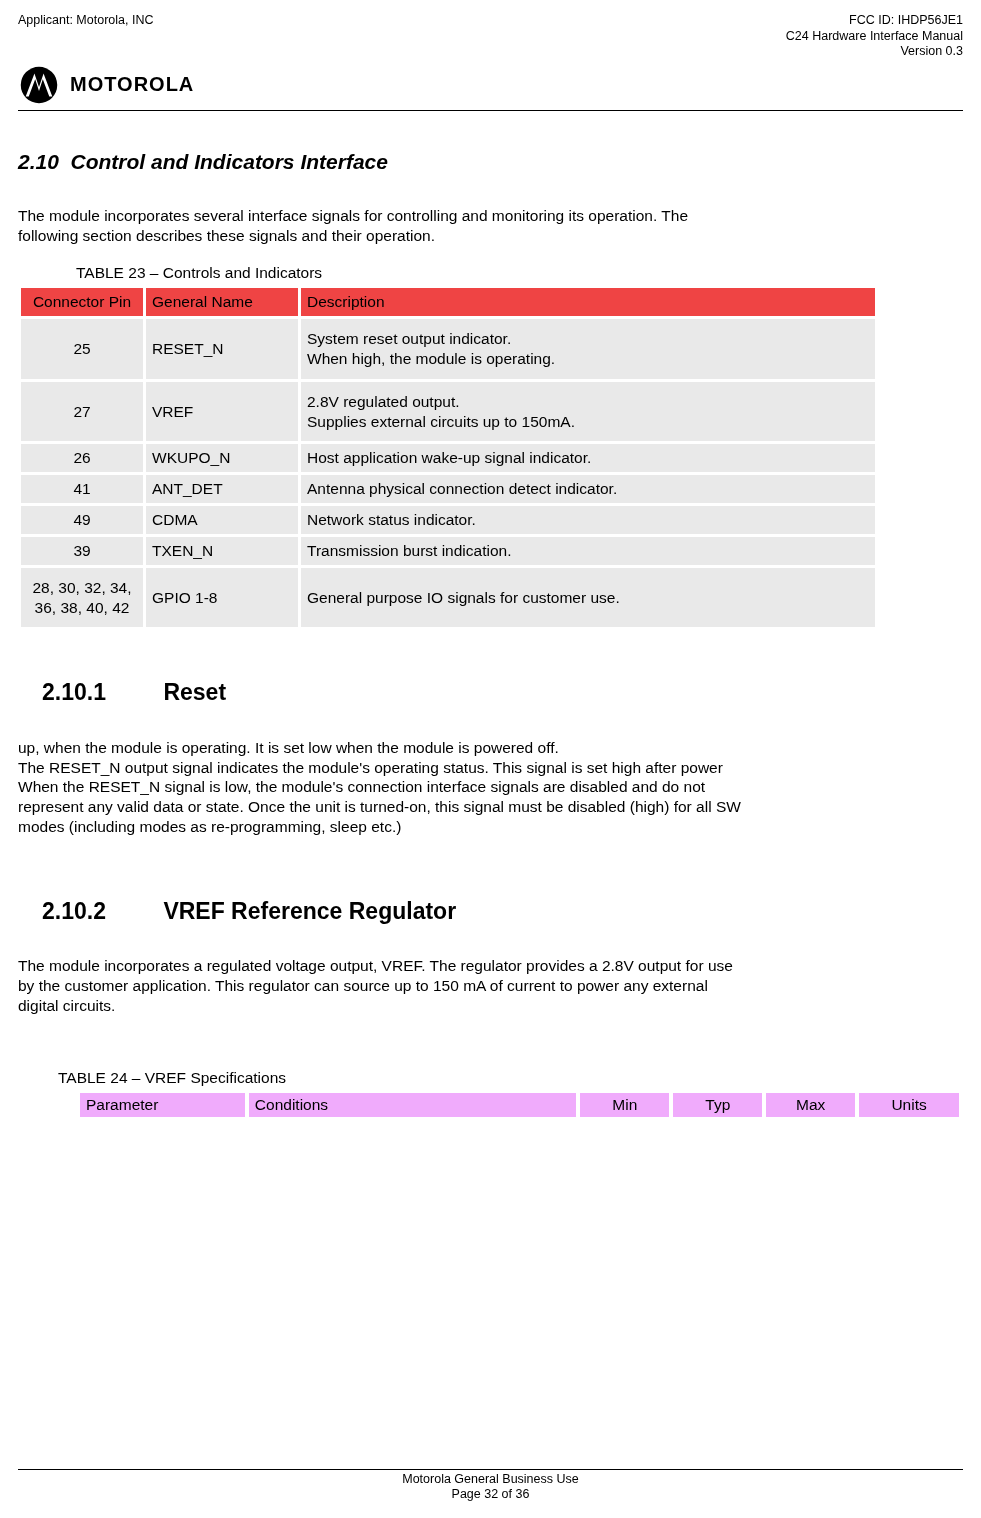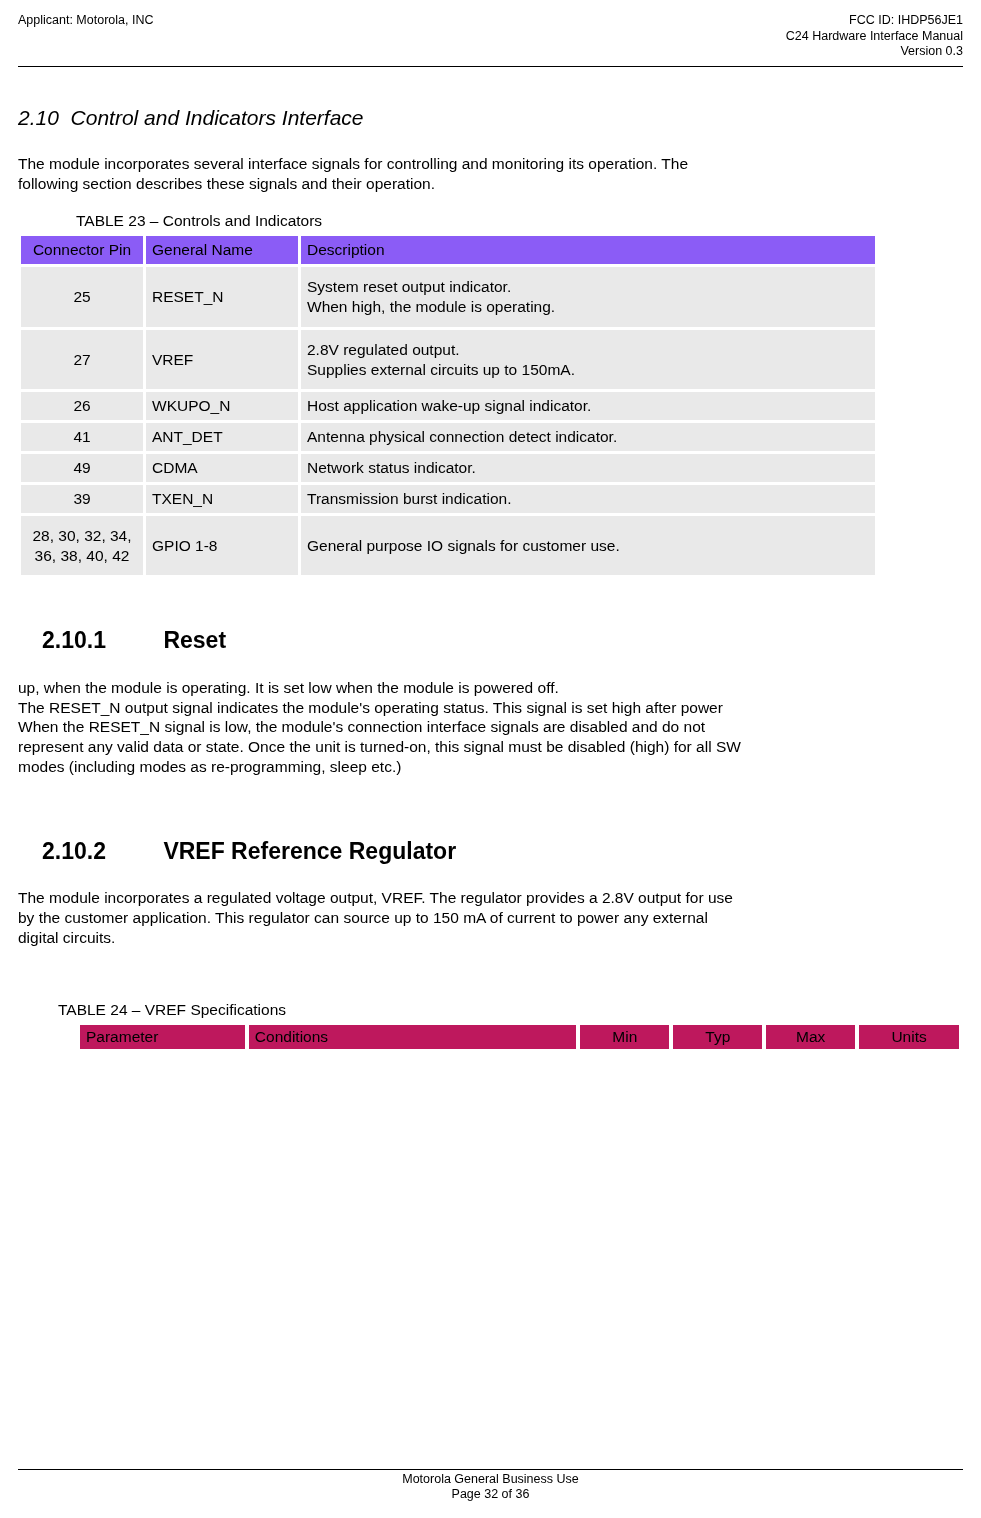--- a/index.html
+++ b/index.html
@@ -54,43 +54,43 @@
   }
 
   hr.header-rule {
     border: none;
     border-top: 1px solid #000;
     margin: 6px 0 0 0;
   }
 
   .section-title {
     font-style: italic;
-    font-weight: normal;
+    font-weight: bold;
     font-size: 21px;
     margin: 38px 0 18px 0;
   }
   .section-num { font-style: italic; }
 
-  .body-para { margin: 4px 0 0 0; }
+  .body-para { margin: 12px 0 0 0; }
   .body-para + .body-para { margin-top: 0; }
 
   .table-caption {
     margin: 18px 0 2px 58px;
   }
 
   
   table.t23 {
     border-collapse: separate;
     border-spacing: 3px;
     width: 860px;
     margin: 0 0 0 0;
     font-size: 15.5px;
   }
   table.t23 th {
-    background: #8b5cf6;
+    background: #ef4444;
     font-weight: normal;
     text-align: left;
     padding: 4px 6px 4px 6px;
   }
   table.t23 th:first-child {
     text-align: center;
     width: 110px;
   }
   table.t23 td {
     background: #e9e9e9;
@@ -115,21 +115,21 @@
   .subsec .num { display: inline-block; width: 115px; }
 
   
   table.t24 {
     border-collapse: separate;
     border-spacing: 4px;
     margin-left: 58px;
     font-size: 15.5px;
   }
   table.t24 th {
-    background: #be185d;
+    background: #f0abfc;
     font-weight: normal;
     text-align: left;
     padding: 2px 6px;
   }
   table.t24 th.center { text-align: center; }
   table.t24 .col-param { width: 140px; }
   table.t24 .col-cond  { width: 290px; }
   table.t24 .col-min   { width: 70px; }
   table.t24 .col-typ   { width: 70px; }
   table.t24 .col-max   { width: 70px; }
@@ -155,20 +155,29 @@
 
   <div class="top-header">
     <div class="left">Applicant: Motorola, INC</div>
     <div class="right">
       <div>FCC ID: IHDP56JE1</div>
       <div>C24 Hardware Interface Manual</div>
       <div>Version 0.3</div>
     </div>
   </div>
 
+  <div class="logo-row">
+    <span class="logo-mark">
+      <svg viewBox="0 0 100 100" width="38" height="38">
+        <circle cx="50" cy="50" r="48" fill="#000"></circle>
+        <path d="M15 80 L38 20 L50 55 L62 20 L85 80 L77 80 L60 35 L50 66 L40 35 L23 80 Z" fill="#fff"></path>
+      </svg>
+    </span>
+    <span class="wordmark">MOTOROLA</span>
+  </div>
 
   <hr class="header-rule">
 
   <div class="section-title">
     <span class="section-num">2.10</span>&nbsp;
     <span>Control and Indicators Interface</span>
   </div>
 
   <div class="body-para">The module incorporates several interface signals for controlling and monitoring its operation. The</div>
   <div class="body-para">following section describes these signals and their operation.</div>

